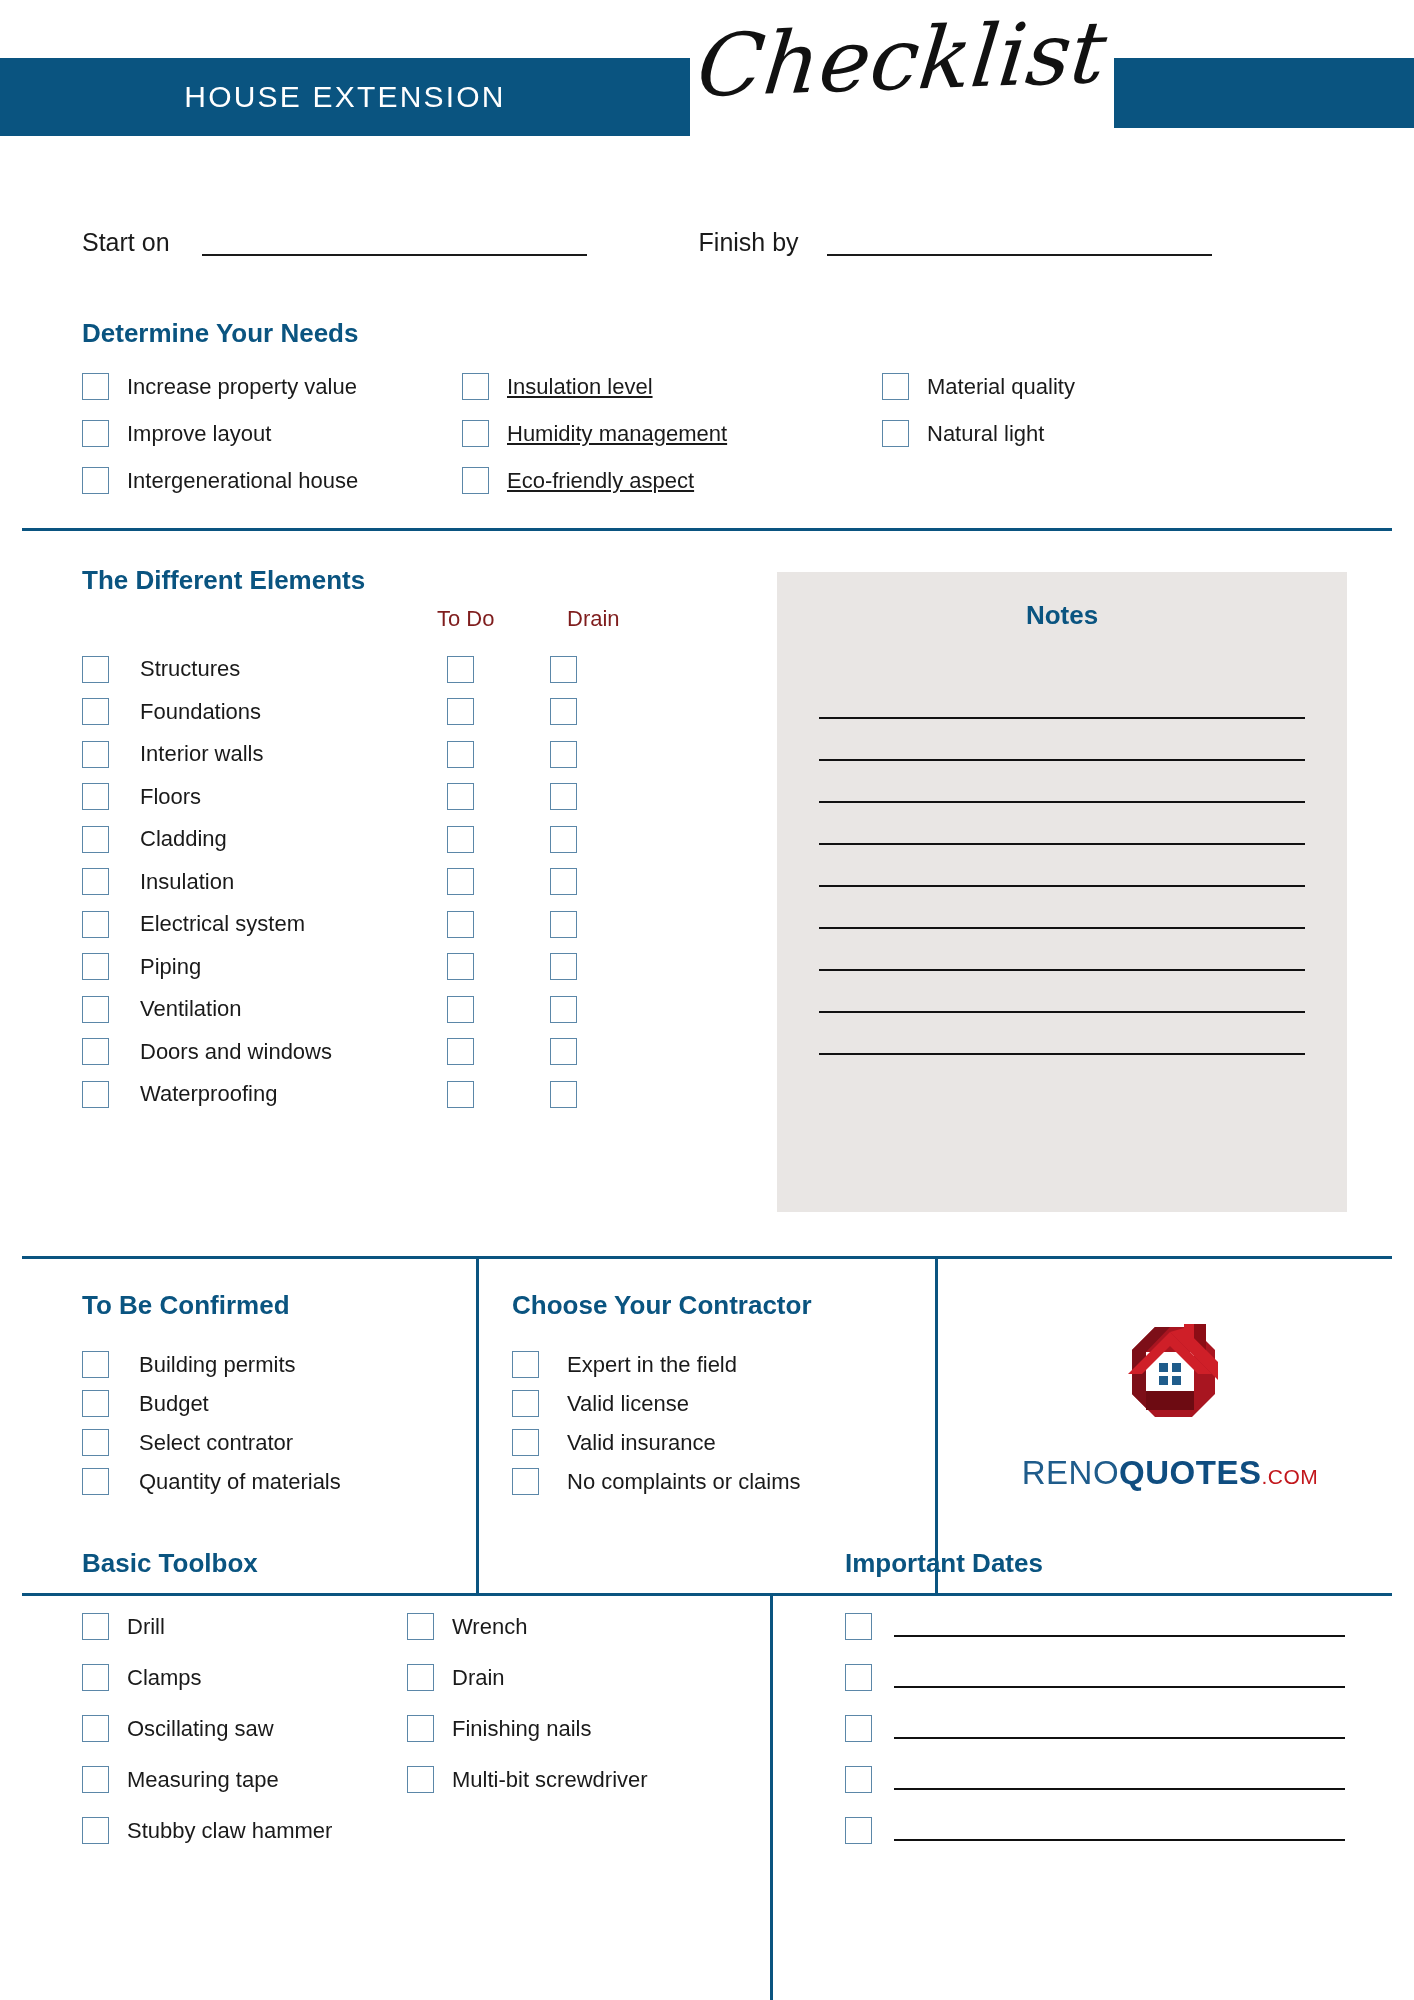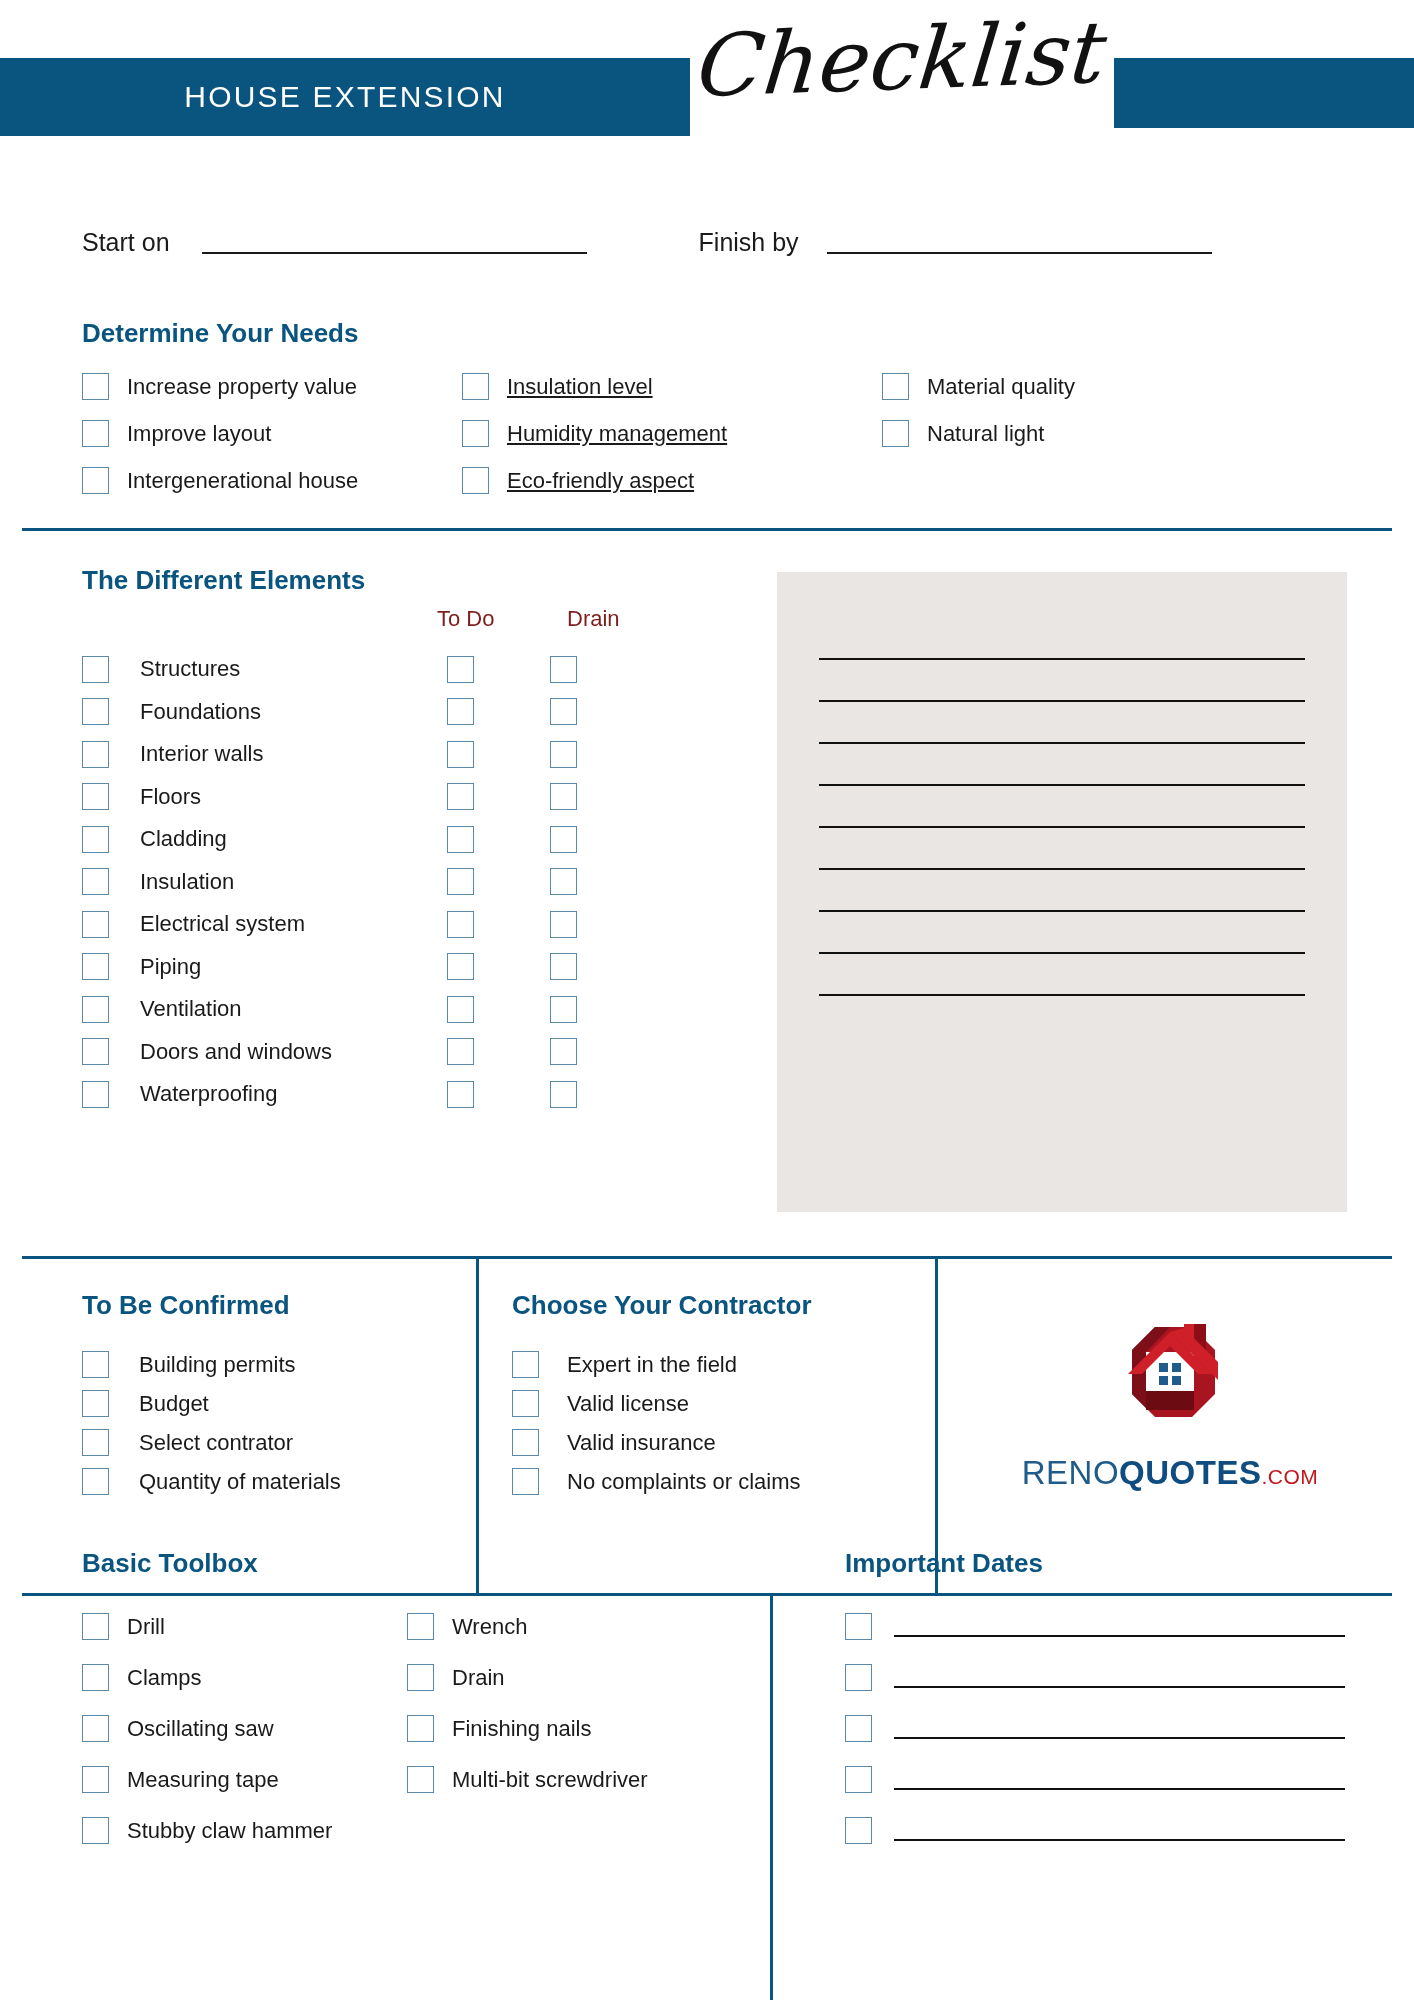--- a/index.html
+++ b/index.html
@@ -59,21 +59,21 @@
 
   
   .date-row {
     position: absolute;
     left: 82px; top: 228px;
     width: 1250px;
     display: flex;
     align-items: flex-end;
     font-size: 25px;
   }
-  .date-field { display: flex; align-items: flex-start; }
+  .date-field { display: flex; align-items: center; }
   .date-label { font-size: 25px; color: #1a1a1a; white-space: nowrap; }
   .date-line {
     display: inline-block;
     border-bottom: 2px solid #1a1a1a;
     height: 26px;
   }
   .date-line.start { width: 385px; margin-left: 32px; }
   .date-line.finish { width: 385px; margin-left: 28px; }
   .date-gap { width: 112px; }
 
@@ -361,20 +361,21 @@
       <div class="el-row">
         <span class="cb lead"></span>
         <span class="el-label">Waterproofing</span>
         <span class="cb todo"></span>
         <span class="cb done"></span>
       </div>
     </div>
   </div>
 
   <div class="notes">
+    <div class="notes-title">Notes</div>
     <div class="notes-lines">
       <div class="note-line"></div>
       <div class="note-line"></div>
       <div class="note-line"></div>
       <div class="note-line"></div>
       <div class="note-line"></div>
       <div class="note-line"></div>
       <div class="note-line"></div>
       <div class="note-line"></div>
       <div class="note-line"></div>

